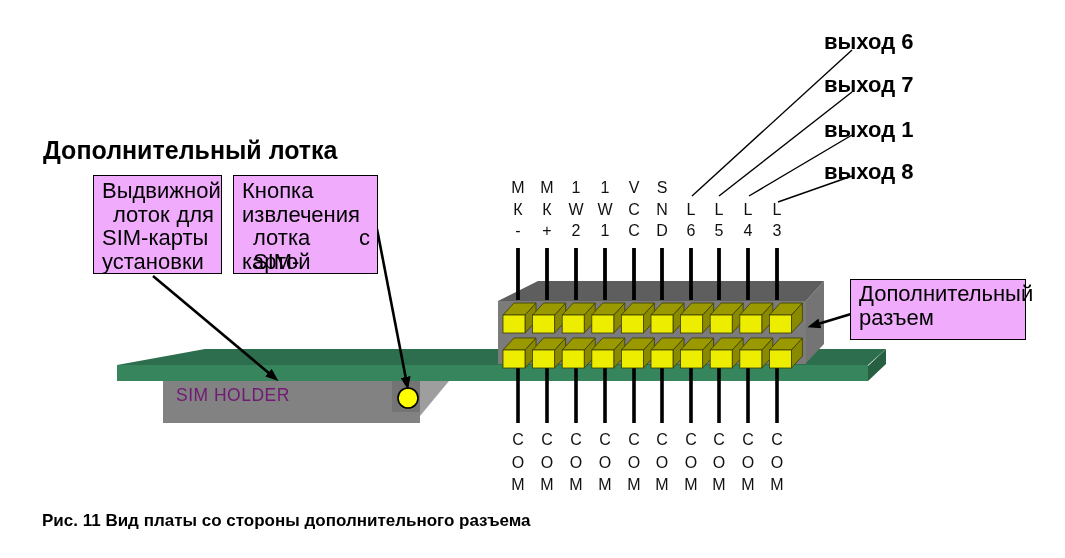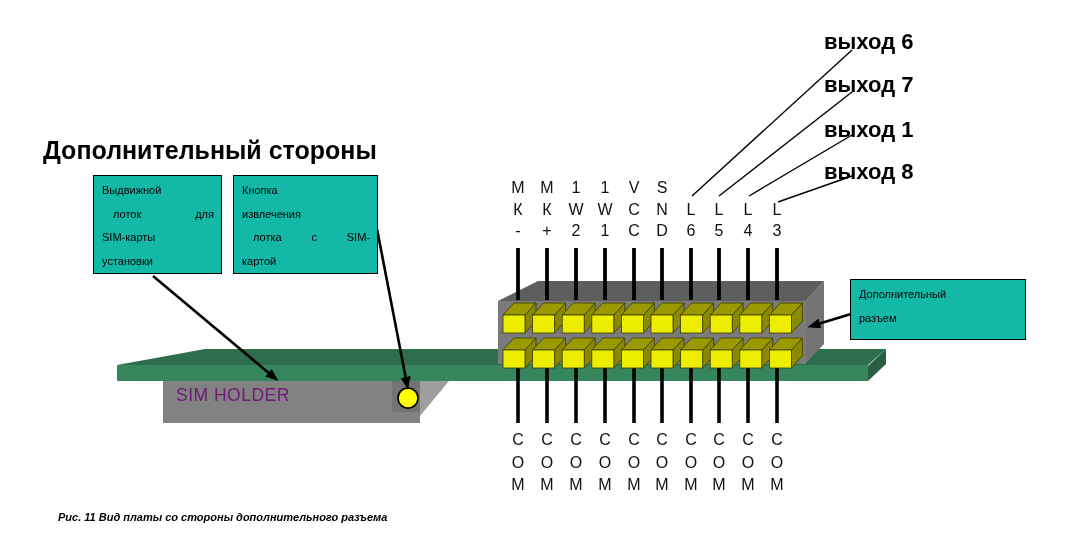--- a/index.html
+++ b/index.html
@@ -1,22 +1,22 @@
 <!DOCTYPE html>
 <html><head>
 <meta charset="utf-8">
 <style>
   html,body{margin:0;padding:0;background:#fff;}
   #fig{position:relative;width:1065px;height:558px;background:#ffffff;overflow:hidden;
        font-family:"Liberation Sans",sans-serif;color:#000;}
   #diagram-svg{position:absolute;left:0;top:0;}
   .title{position:absolute;left:43px;top:136px;font-size:25px;font-weight:bold;white-space:nowrap;}
-  .caption{position:absolute;left:58px;top:511px;font-size:11px;font-weight:bold;white-space:nowrap;font-style:italic;}
-  .callout{position:absolute;border:1.4px solid #000;box-sizing:border-box;background:#14b8a6;
-           font-size:11px;padding:3px 7px 0 8px;}
+  .caption{position:absolute;left:42px;top:511px;font-size:17px;font-weight:bold;white-space:nowrap;}
+  .callout{position:absolute;border:1.4px solid #000;box-sizing:border-box;background:#f0abfc;
+           font-size:22px;padding:3px 7px 0 8px;}
   .callout .ln{height:23.5px;line-height:23.5px;white-space:nowrap;}
   .callout .ln.j{text-align:justify;text-align-last:justify;white-space:normal;margin-left:11px;}
   #callout-tray{left:93px;top:175px;width:129px;height:99px;}
   #callout-eject{left:233px;top:175px;width:145px;height:99px;}
   #callout-connector{left:850px;top:279px;width:176px;height:61px;padding-top:2px;}
   #callout-connector .ln{line-height:24px;height:24px;}
   .out-label{position:absolute;left:824px;font-size:22px;font-weight:bold;line-height:22px;white-space:nowrap;}
   #out6{top:31px;} #out5{top:74px;} #out4{top:119px;} #out3{top:161px;}
   #sim-holder-label{position:absolute;left:176px;top:387px;font-size:17.5px;line-height:17.5px;
                     color:#701a75;letter-spacing:.5px;white-space:nowrap;}
@@ -178,21 +178,21 @@
     <line x1="852" y1="50" x2="692" y2="196" stroke="#000" stroke-width="1.4"></line>
     <line x1="852" y1="92" x2="719" y2="196" stroke="#000" stroke-width="1.4"></line>
     <line x1="852" y1="135" x2="749" y2="196" stroke="#000" stroke-width="1.4"></line>
     <line x1="852" y1="176" x2="778" y2="202" stroke="#000" stroke-width="1.4"></line>
 
     <line x1="153" y1="276" x2="270" y2="374" stroke="#000" stroke-width="2.6" marker-end="url(#ah)"></line>
     <line x1="377" y1="229" x2="406" y2="379" stroke="#000" stroke-width="2.6" marker-end="url(#ah)"></line>
     <line x1="851" y1="314" x2="818" y2="324" stroke="#000" stroke-width="2.6" marker-end="url(#ah)"></line>
   </svg>
 
-  <div class="title">Дополнительный стороны</div>
+  <div class="title">Дополнительный лотка</div>
 
   <div id="callout-tray" class="callout">
     <div class="ln">Выдвижной</div>
     <div class="ln j">лоток для</div>
     <div class="ln">SIM-карты</div>
     <div class="ln">установки</div>
   </div>
 
   <div id="callout-eject" class="callout">
     <div class="ln">Кнопка</div>

